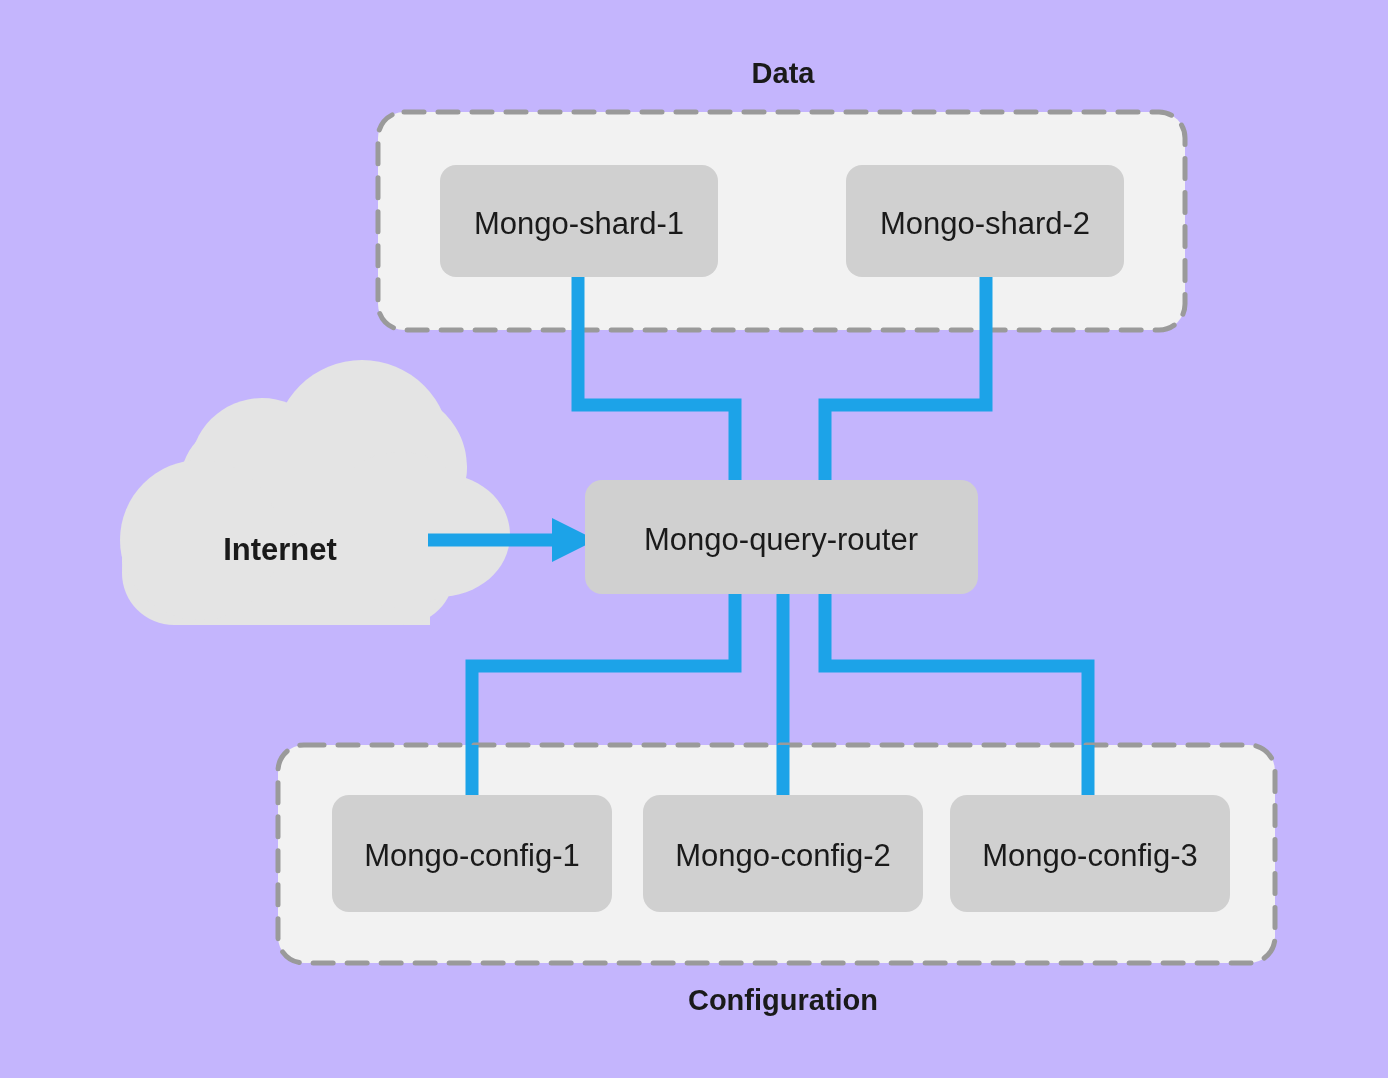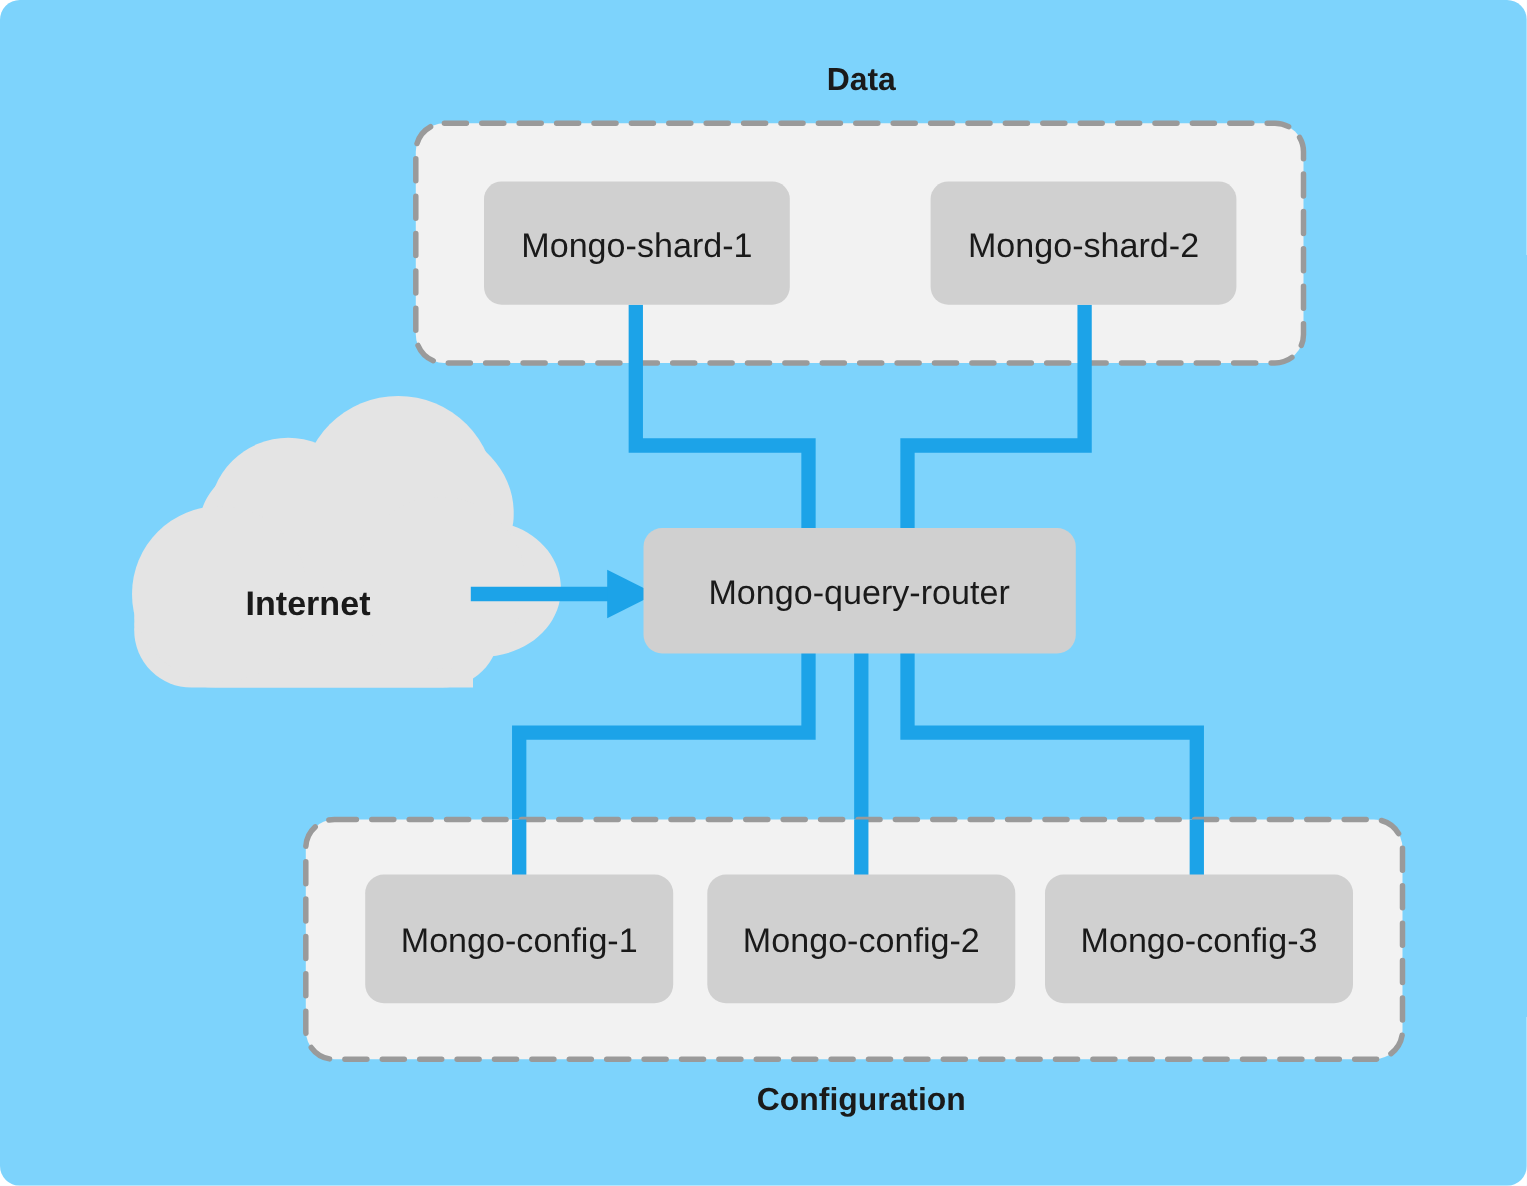--- a/index.html
+++ b/index.html
@@ -10,22 +10,21 @@
   body {
     width: 1388px;
     height: 1078px;
     font-family: "Liberation Sans", sans-serif;
     overflow: hidden;
   }
   #diagram-root {
     position: relative;
     width: 1388px;
     height: 1078px;
-    background: #7dd3fc;
-    border-radius: 18px;
+    background: #c4b5fd;
   }
   svg.canvas {
     display: block;
     width: 1388px;
     height: 1078px;
   }
   text {
     font-family: "Liberation Sans", sans-serif;
     fill: #1a1a1a;
   }

